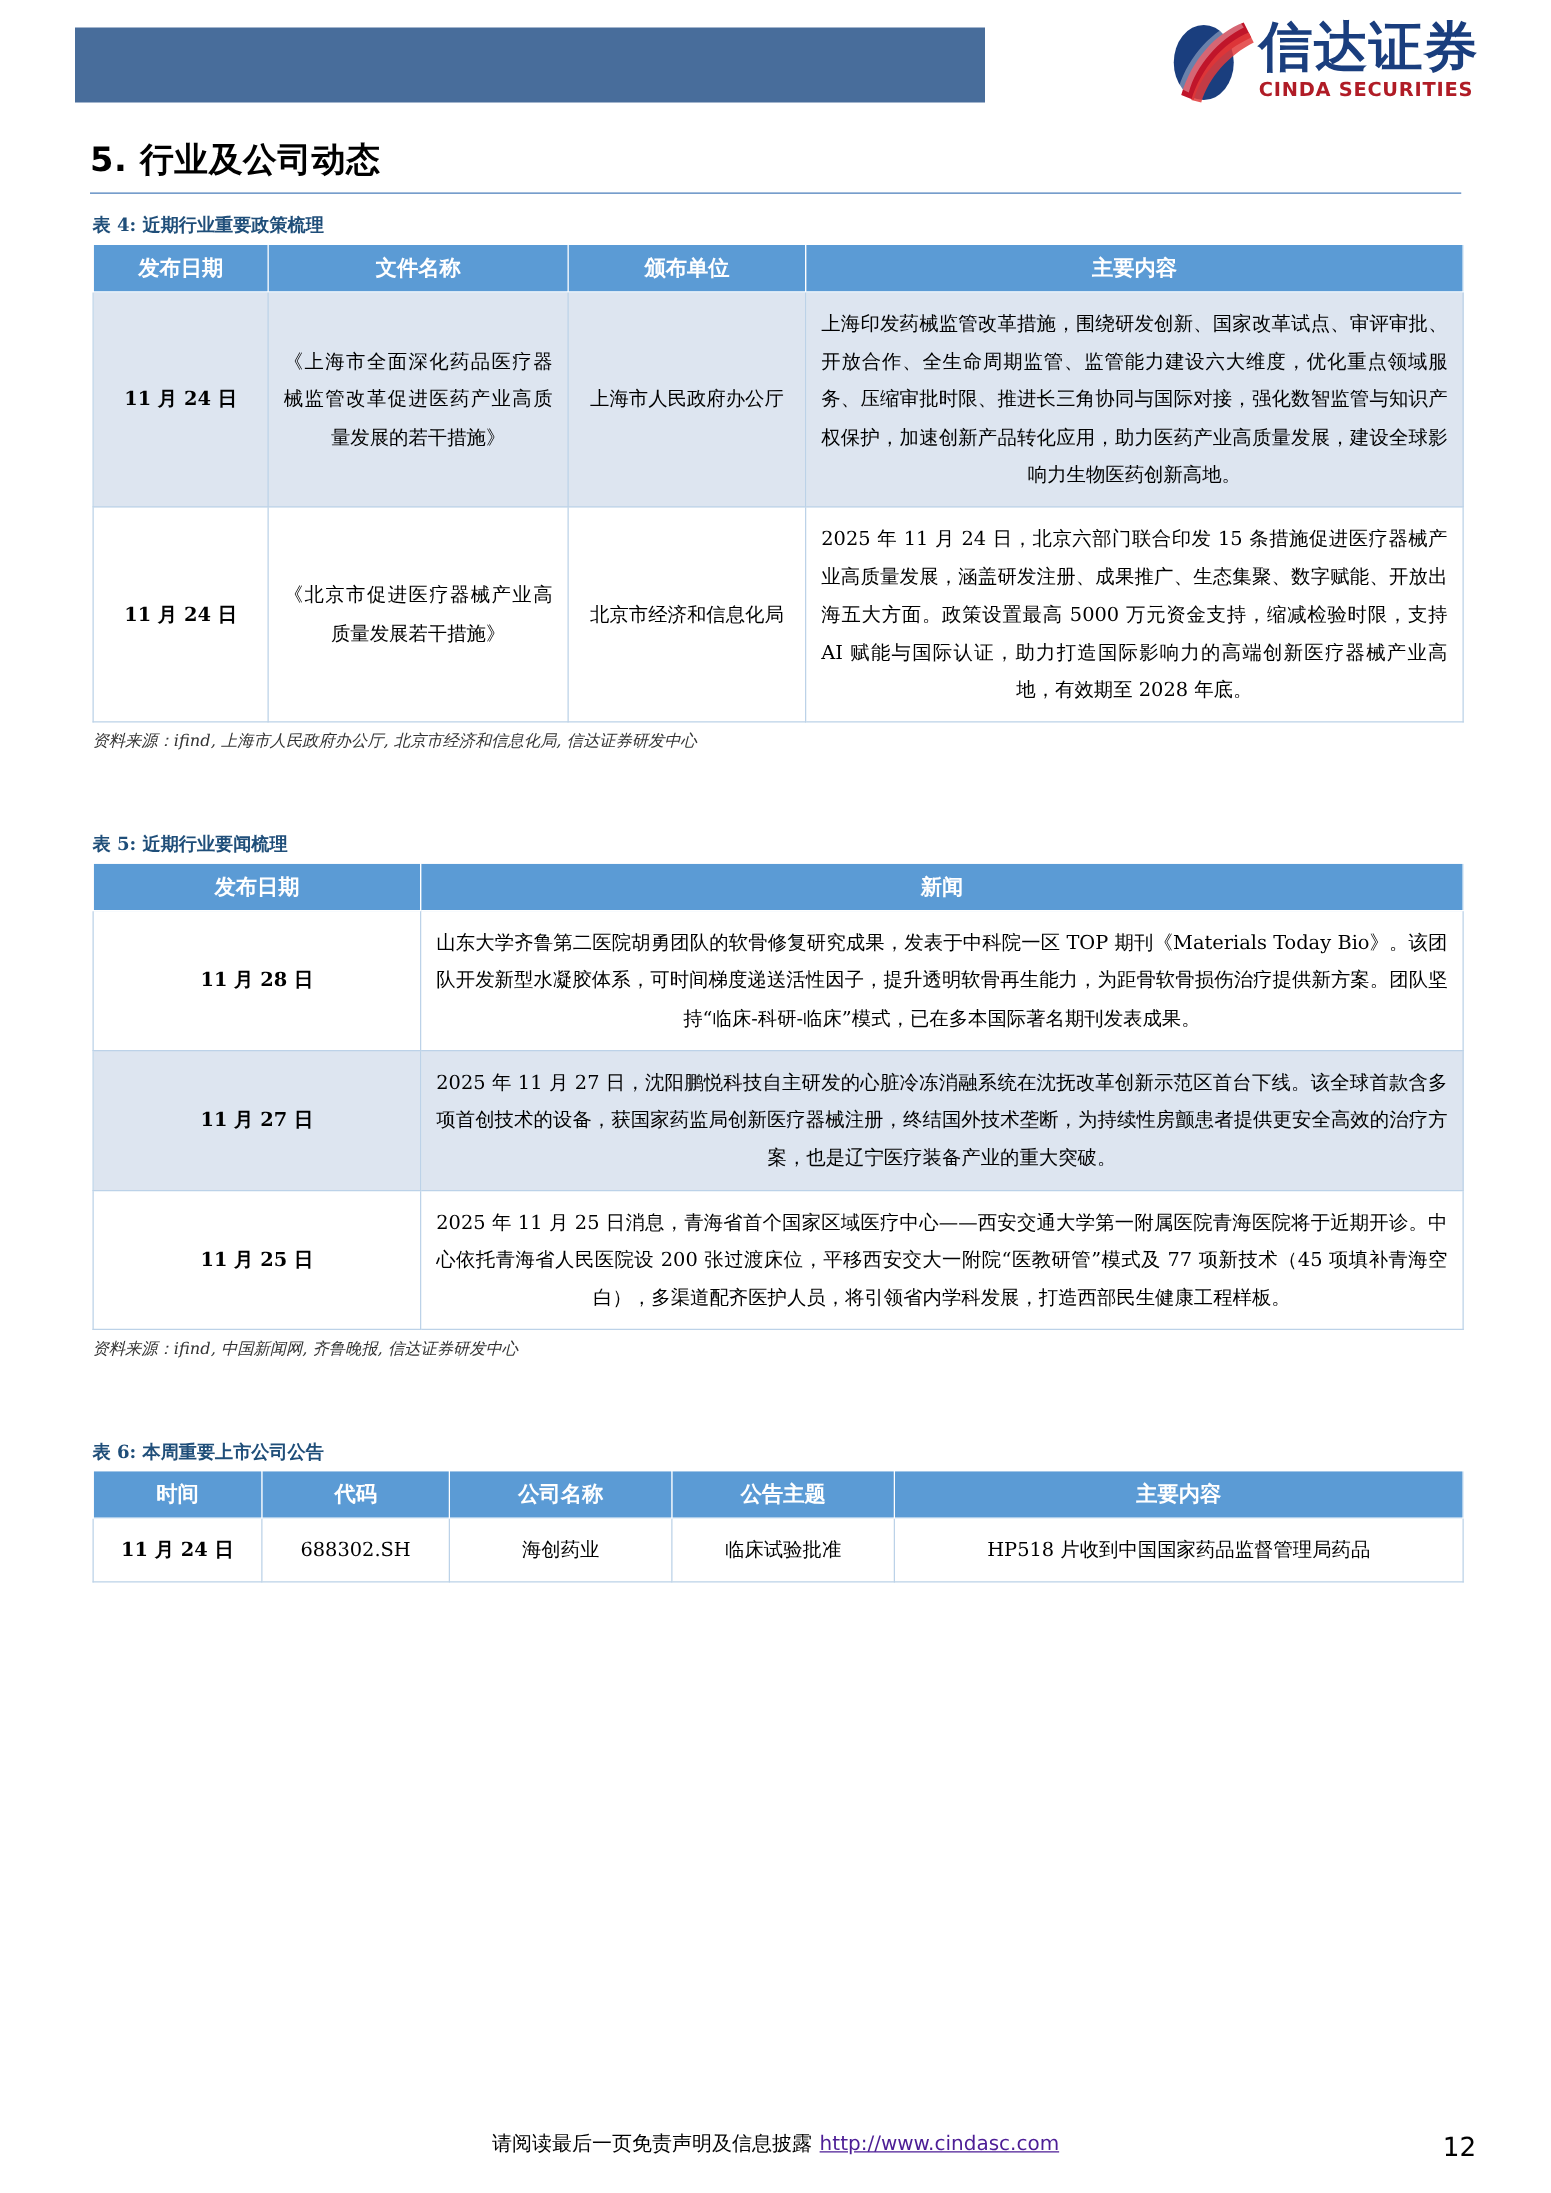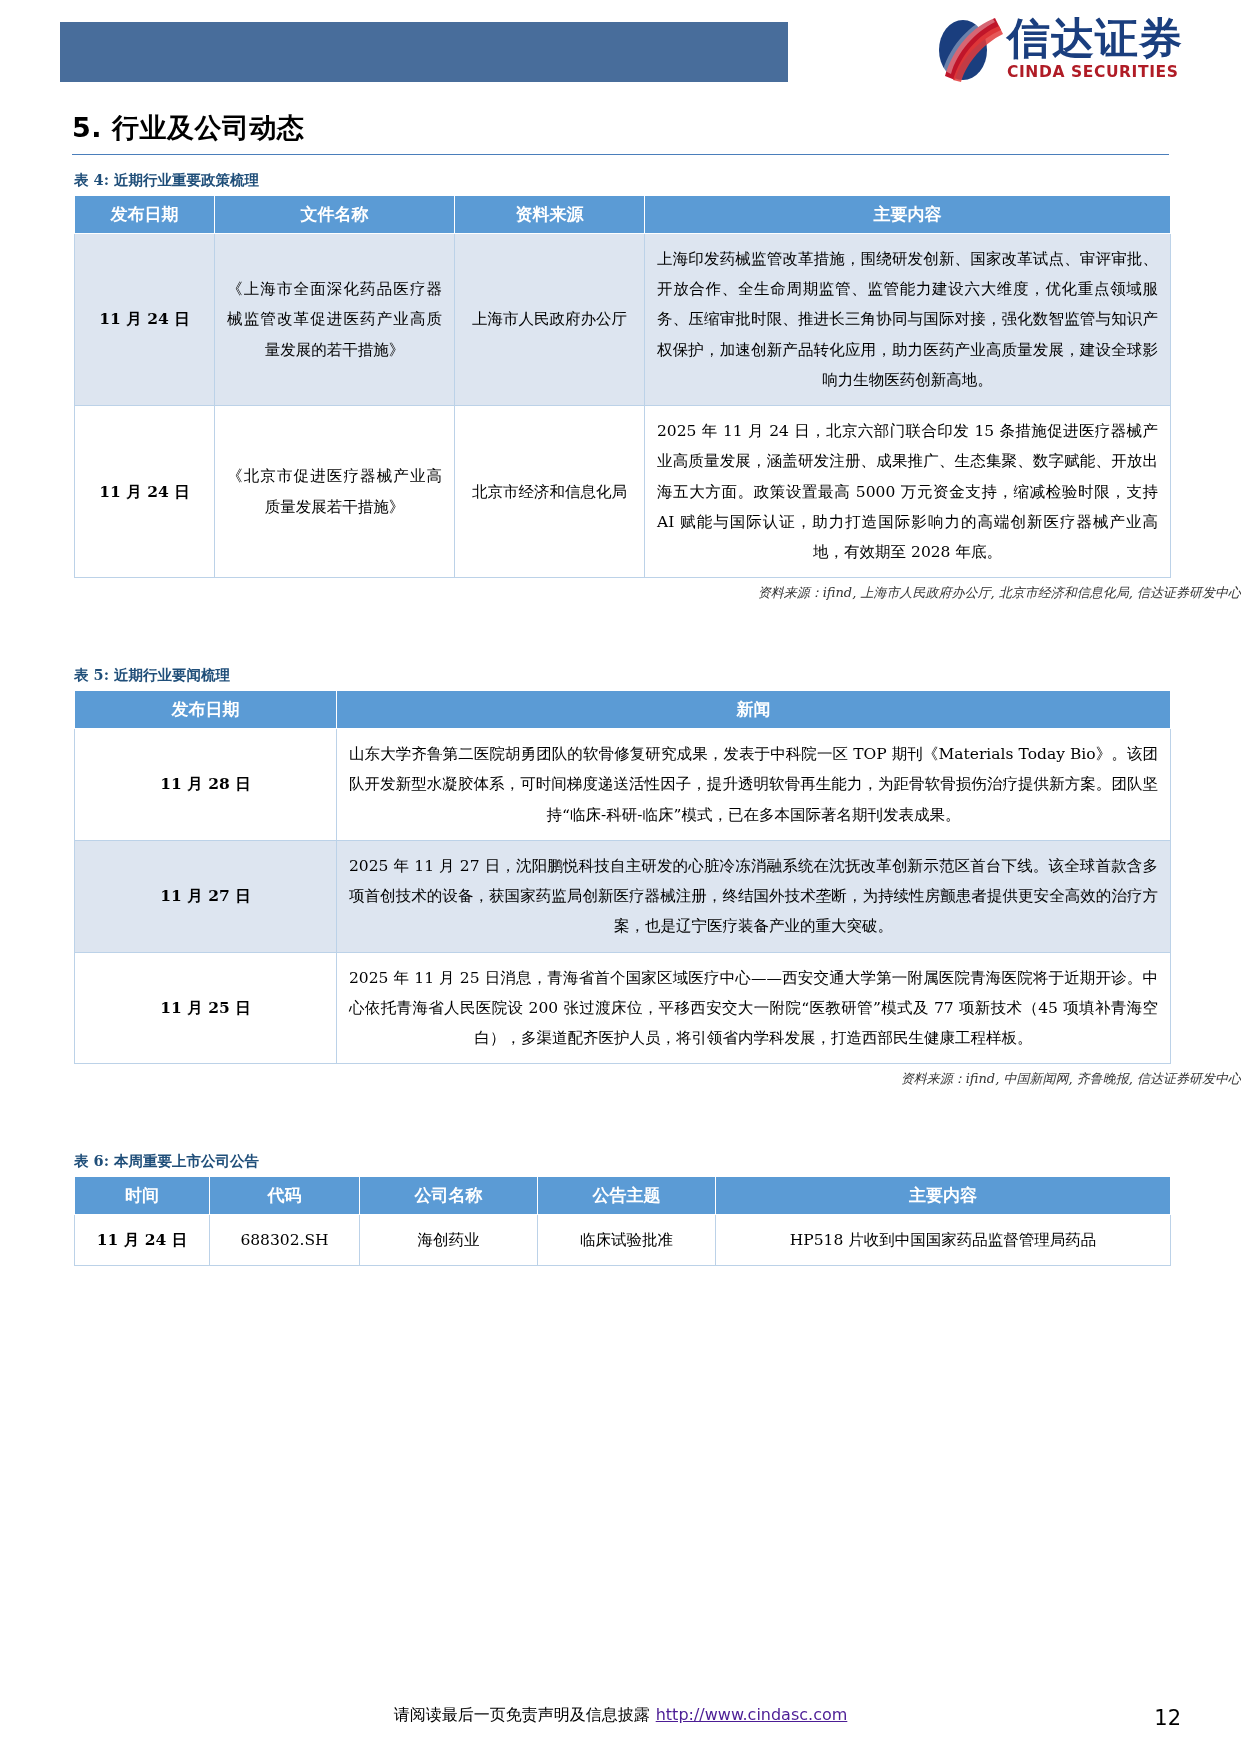--- a/index.html
+++ b/index.html
@@ -87,21 +87,20 @@
     font-weight: bold;
     color: #1f4e79;
     font-family: "DejaVu Serif", "Liberation Serif", serif;
   }
   .tbl-source {
     margin: 6px 0 0 74px;
     font-size: 13px;
     color: #333;
     font-style: italic;
     font-family: "DejaVu Serif", "Liberation Serif", serif;
-    text-align: right;
   }
 
   
   table.rtbl {
     border-collapse: collapse;
     margin-left: 74px;
     width: 1096px;
     table-layout: fixed;
   }
   table.rtbl th {
@@ -197,21 +196,21 @@
   <colgroup>
     <col style="width:140px">
     <col style="width:240px">
     <col style="width:190px">
     <col style="width:526px">
   </colgroup>
   <thead>
     <tr>
       <th>发布日期</th>
       <th>文件名称</th>
-      <th>资料来源</th>
+      <th>颁布单位</th>
       <th>主要内容</th>
     </tr>
   </thead>
   <tbody>
     <tr class="shade">
       <td class="c-date">11 月 24 日</td>
       <td class="c-just">《上海市全面深化药品医疗器械监管改革促进医药产业高质量发展的若干措施》</td>
       <td class="c-just">上海市人民政府办公厅</td>
       <td class="c-just">上海印发药械监管改革措施，围绕研发创新、国家改革试点、审评审批、开放合作、全生命周期监管、监管能力建设六大维度，优化重点领域服务、压缩审批时限、推进长三角协同与国际对接，强化数智监管与知识产权保护，加速创新产品转化应用，助力医药产业高质量发展，建设全球影响力生物医药创新高地。</td>
     </tr>

